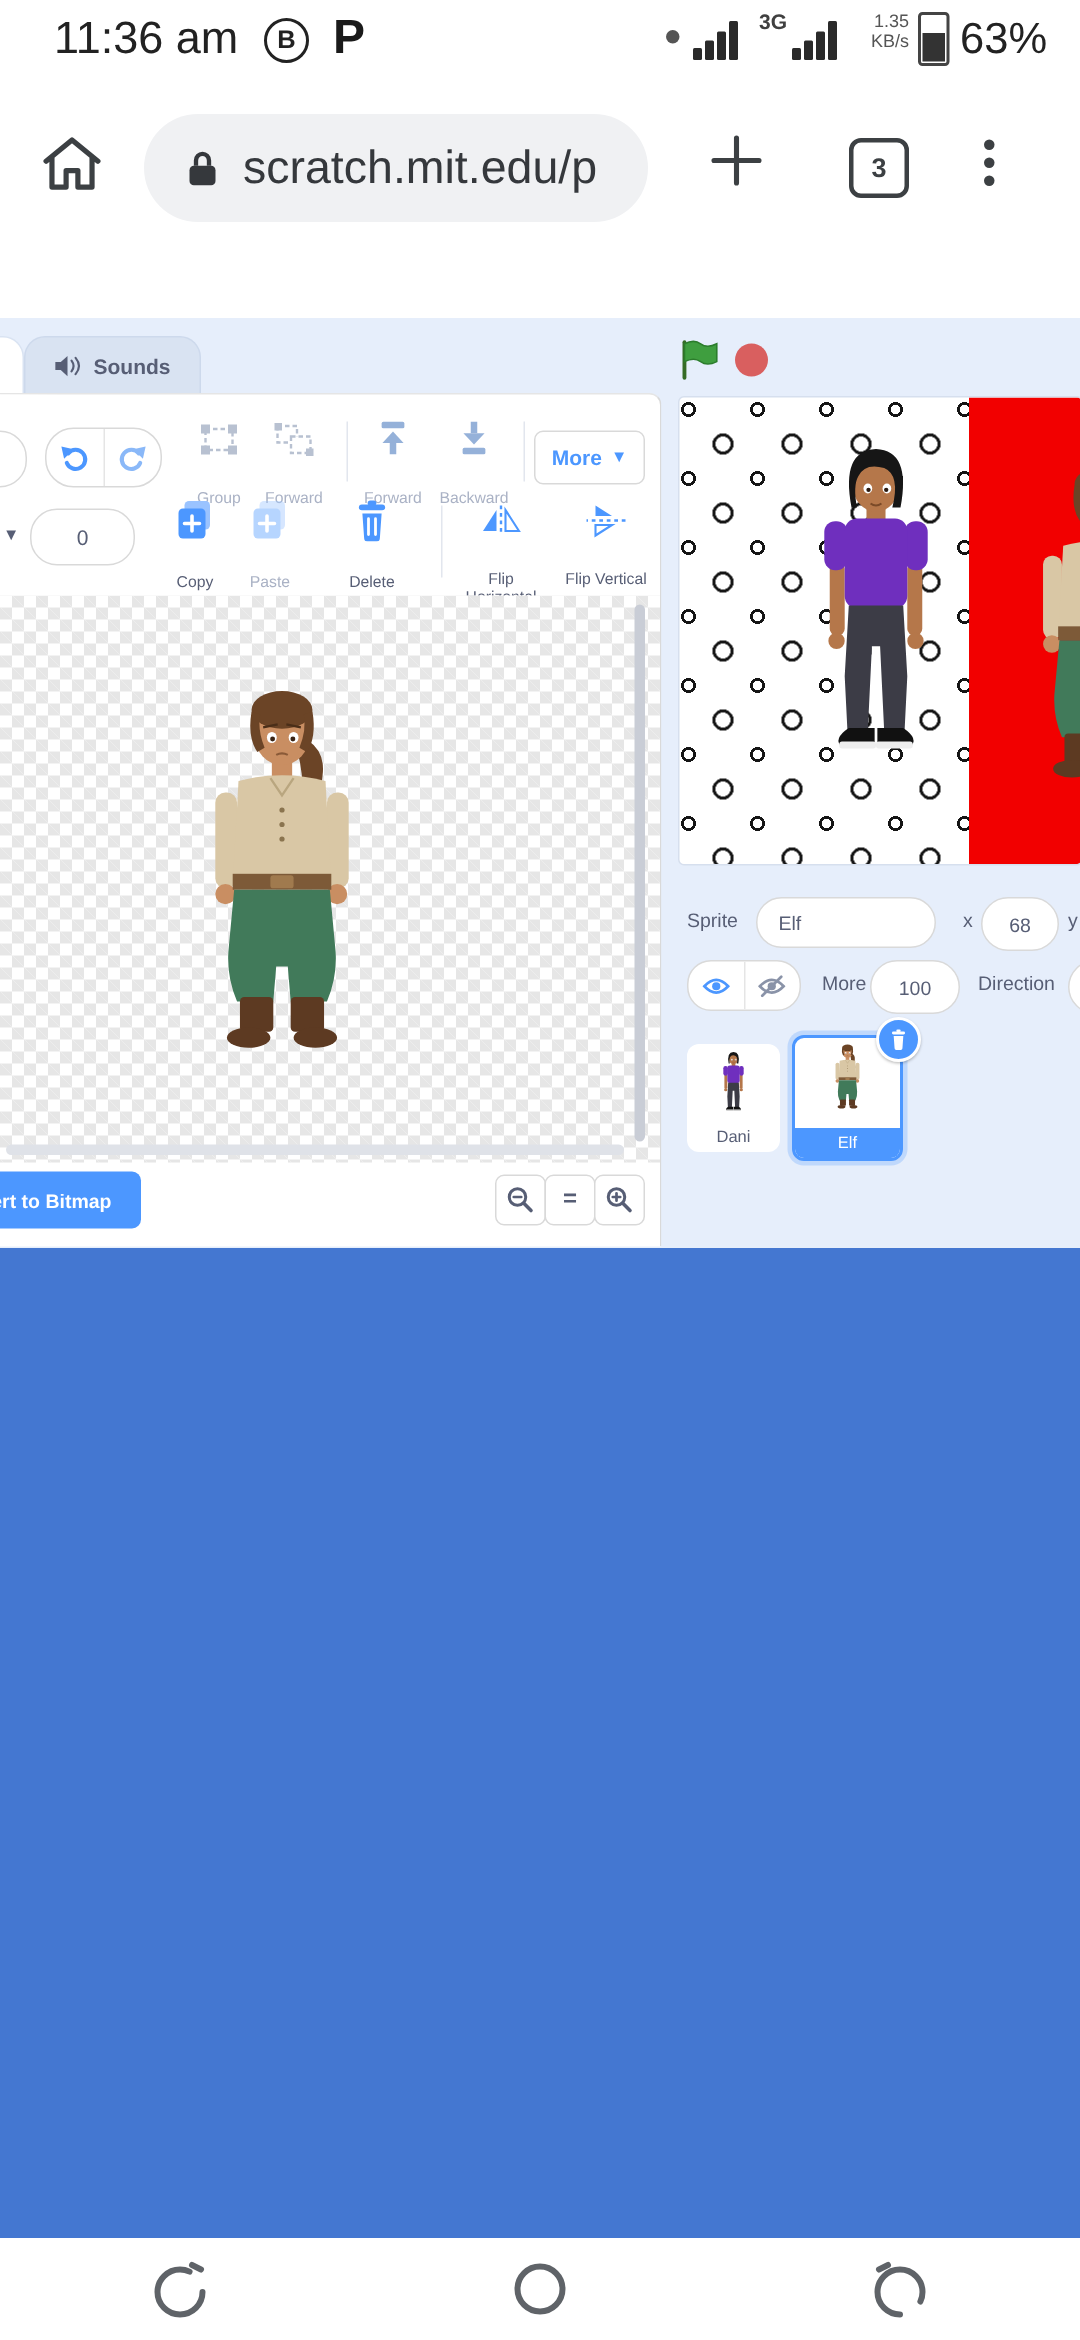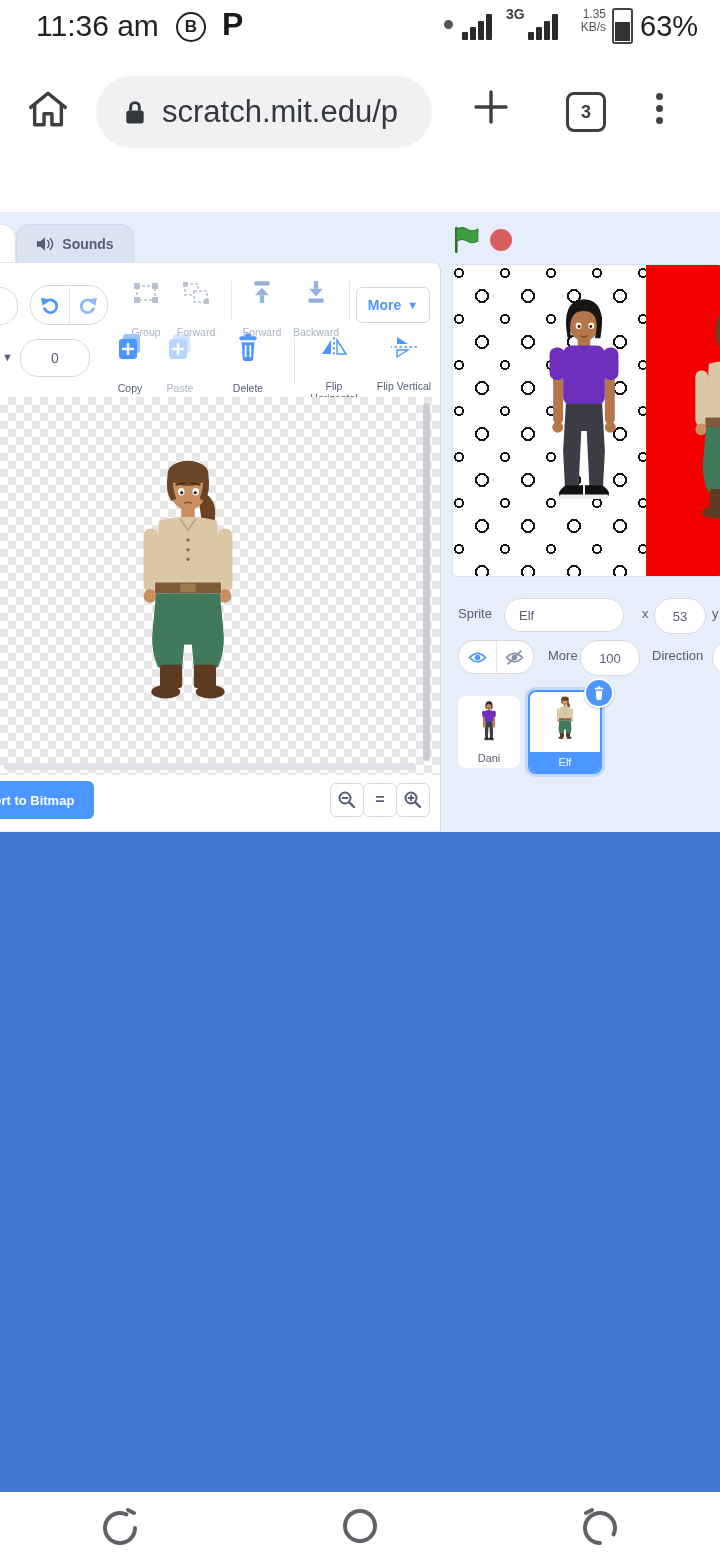--- a/index.html
+++ b/index.html
@@ -406,21 +406,21 @@
           <use href="#sym-elf"></use>
         </svg>
       </div>
 
       <span class="abs label13" style="left:6px;top:394px;">Sprite</span>
       <div class="abs oval-input" style="left:52px;top:386px;width:120px;height:34px;justify-content:flex-start;padding-left:14px;box-sizing:border-box;font-size:13px;">
         <span>Elf</span>
       </div>
       <span class="abs label13" style="left:190px;top:394px;">x</span>
       <div class="abs oval-input" style="left:202px;top:386px;width:50px;height:34px;font-size:13px;">
-        <span>53</span>
+        <span>68</span>
       </div>
       <span class="abs label13" style="left:260px;top:394px;">y</span>
 
       <div class="abs visgroup">
         <div class="vbtn">
           <svg width="19" height="15" viewBox="0 0 18 14">
             <path d="M1.5 7 Q9 -1 16.5 7 Q9 15 1.5 7 Z" fill="none" stroke="#4c97ff" stroke-width="1.7"></path>
             <circle cx="9" cy="7" r="2.6" fill="#4c97ff"></circle>
           </svg>
         </div>

